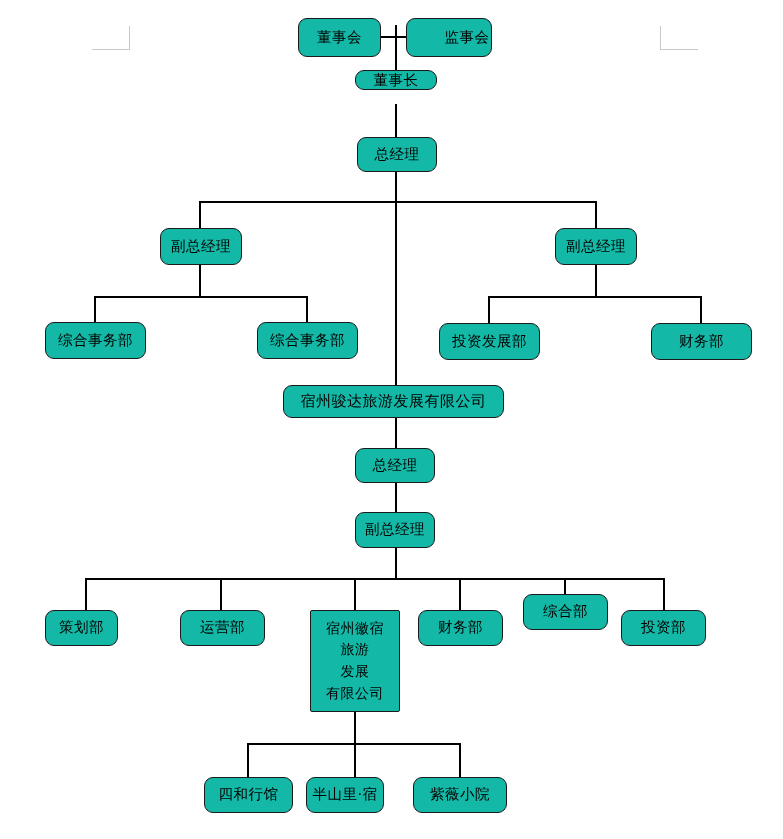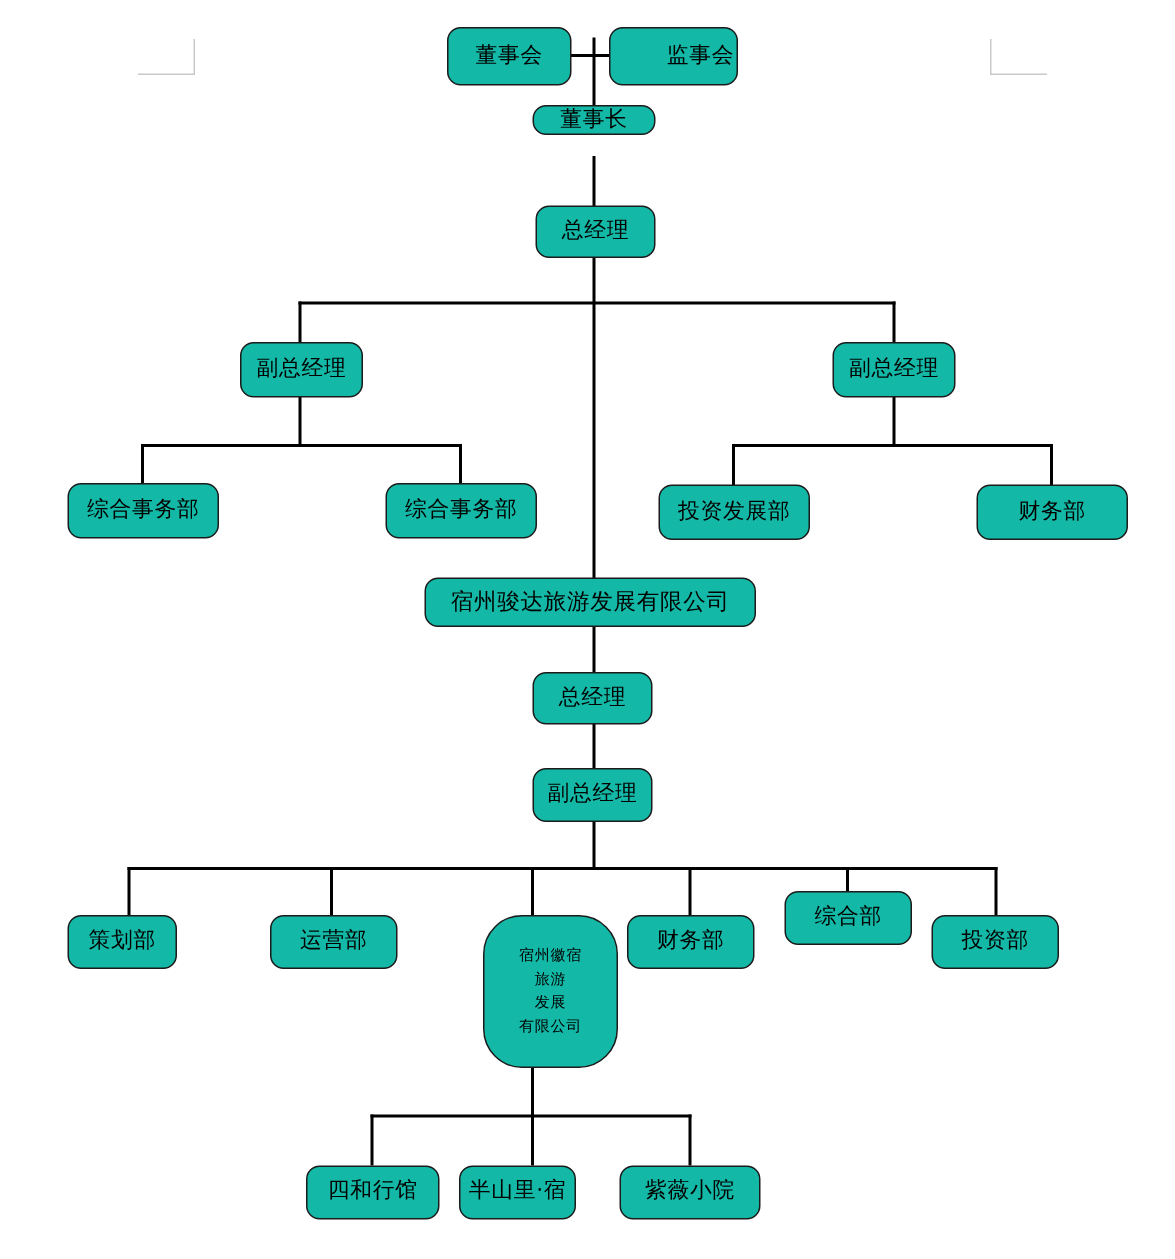--- a/index.html
+++ b/index.html
@@ -40,24 +40,23 @@
     align-items: center;
     justify-content: center;
     text-align: center;
     font-size: 14.5px;
     line-height: 1.45;
     letter-spacing: 0.5px;
     white-space: pre-line;
     z-index: 3;
   }
   .node.tall {
-    border-radius: 26px;
-    font-size: 10px;
+    border-radius: 2px;
+    font-size: 14px;
     line-height: 1.55;
-    margin-left: 12px;
   }
   .node.wide {
     font-size: 15px;
   }
 
   
   .ln {
     position: absolute;
     background: #000000;
     z-index: 1;

